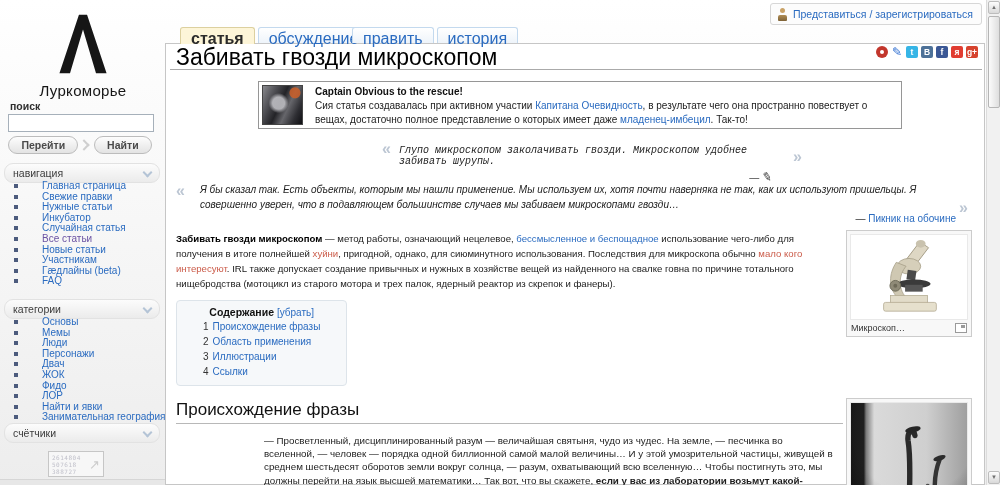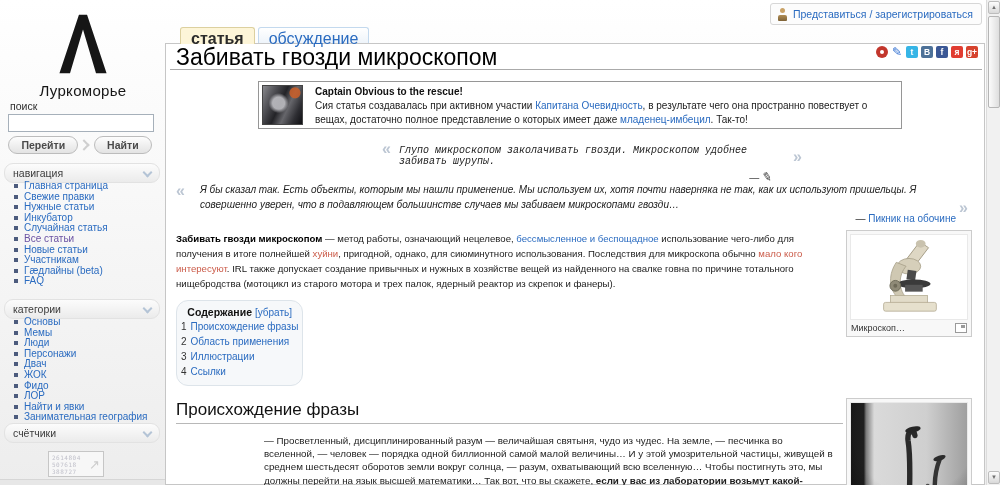--- a/index.html
+++ b/index.html
@@ -21,38 +21,38 @@
          background:#fcfcfc;border:1px solid #d7d7d7;border-radius:3px;padding:1px 8px 1px 6px;}
   .login-ic{position:relative;width:11px;height:13px;display:inline-block;}
   .login-ic::before{content:"";position:absolute;left:3px;top:0;width:5px;height:5px;border-radius:50%;background:#c9a267;}
   .login-ic::after{content:"";position:absolute;left:1px;bottom:0;width:9px;height:6px;border-radius:2px 2px 1px 1px;background:linear-gradient(#b08d55,#7e6236);}
   .login a{font-size:10.5px;color:#2a6bc0;}
 
   
   .sidebar{position:absolute;left:0;top:0;width:166px;height:485px;}
   .logo{position:absolute;left:57px;top:10px;width:52px;height:68px;}
   .logo-text{position:absolute;left:0;top:82px;width:166px;text-align:center;font-size:15px;color:#161616;letter-spacing:.3px;}
-  .search-label{position:absolute;left:10px;top:100px;font-size:10.5px;font-weight:normal;color:#2e2e2e;}
+  .search-label{position:absolute;left:10px;top:100px;font-size:10.5px;font-weight:bold;color:#2e2e2e;}
   .search-input{position:absolute;left:8px;top:114px;width:138px;height:16px;border:1px solid #a6b0ba;background:#fff;font-size:10.5px;padding:0 3px;box-sizing:content-box;}
   .search-btns{position:absolute;left:0;top:136px;width:160px;display:flex;justify-content:center;align-items:center;}
   .sbtn{font-family:"Liberation Sans",sans-serif;font-size:10.5px;font-weight:bold;color:#4a4a4a;padding:2px 12px;
         background:linear-gradient(#fdfdfd,#e3e3e3);border:1px solid #bcbcbc;border-radius:9px;cursor:pointer;}
   .btn-sep{width:6px;height:6px;border-top:2px solid #cfcfcf;border-right:2px solid #cfcfcf;transform:rotate(45deg);margin:0 6px 0 2px;}
 
   .side-hd{position:absolute;left:4px;width:156px;height:15px;box-sizing:border-box;border:1px solid #e2e2e2;border-radius:9px;
            background:linear-gradient(#fcfcfc,#ebebeb);display:flex;align-items:center;justify-content:space-between;
            padding:9px 8px;font-size:10.5px;color:#3c3c3c;cursor:pointer;}
   .chev{width:5px;height:5px;border-right:2px solid #b4c4d6;border-bottom:2px solid #b4c4d6;transform:rotate(45deg);margin-top:-2px;}
   .hd-nav{top:163px;} .hd-cat{top:299px;} .hd-cnt{top:423px;}
 
   .side-list{position:absolute;left:14px;width:150px;}
   .list-nav{top:181px;} .list-cat{top:317px;}
   .side-item{display:flex;align-items:baseline;height:10.6px;line-height:10.6px;}
   .bullet{width:4px;height:4px;background:#4c5b7d;margin-right:6px;flex:0 0 auto;transform:translateY(-1px);}
-  .side-item a{font-size:10px;color:#2a6bc0;white-space:nowrap;}
+  .side-item a{font-size:10px;color:#2a6bc0;white-space:nowrap;margin-left:18px;}
   .side-item a.visited{color:#6a52a3;}
 
   .counter{position:absolute;left:48px;top:451px;width:56px;height:26px;box-sizing:border-box;border:1px solid #c6c6c6;
            background:#f7f7f7;display:flex;align-items:center;justify-content:space-between;padding:1px 3px;cursor:pointer;}
   .cnt-lines{display:flex;flex-direction:column;justify-content:center;}
   .cnt-lines span{font-family:"DejaVu Sans Mono",monospace;font-size:6px;line-height:7px;color:#c0c0ca;letter-spacing:.5px;}
   .cnt-arrow{font-size:13px;color:#cccccc;line-height:13px;}
   .side-footer{position:absolute;left:0;top:479px;width:165px;height:6px;background:#e7e7e7;border-top:1px solid #d6d6d6;}
 
   
@@ -106,21 +106,21 @@
   .thumb{float:right;clear:right;width:126px;box-sizing:border-box;background:#f8f8f8;border:1px solid #cccccc;
          padding:3px;margin:2px 12px 8px 10px;cursor:pointer;}
   .thumb .timg{width:118px;background:#fff;border:1px solid #e9e9e9;box-sizing:border-box;display:block;}
   .thumb .cap{display:flex;justify-content:space-between;align-items:center;font-size:9px;color:#333;padding:3px 1px 0;}
   .enlarge{position:relative;width:10px;height:8px;border:1px solid #9a9a9a;background:#fff;flex:0 0 auto;}
   .enlarge::after{content:"";position:absolute;right:1px;top:1px;width:4px;height:3px;background:#9a9a9a;}
 
   .lead{font-size:9.6px;line-height:15px;margin:7px 0 9px;color:#1a1a1a;}
   .lead b{color:#000;}
 
-  .toc{display:inline-block;background:#f6f8fa;border:1px solid #dde4ea;border-radius:12px;padding:5px 4px 7px;margin:0 0 10px;}
+  .toc{display:inline-block;background:#f6f8fa;border:1px solid #dde4ea;border-radius:4px;padding:5px 26px 7px;margin:0 0 10px;}
   .toc-title{font-size:10.5px;font-weight:bold;color:#111;text-align:center;}
   .toc-title a{font-weight:normal;font-size:10px;color:#2a6bc0;}
   .toc-item{font-size:10px;line-height:13px;margin-top:2px;}
   .toc-item .n{color:#333;margin-right:4px;}
   .toc-item a{color:#2a6bc0;}
 
   h2.sec{font-size:17px;font-weight:normal;color:#111;margin:4px 0 10px;padding-bottom:3px;border-bottom:1px solid #b8b8b8;width:667px;}
 
   .bq{margin:2px 0 10px 88px;width:578px;font-size:9.8px;line-height:13.2px;color:#1d1d1d;}
 
@@ -266,20 +266,24 @@
       <span class="cnt-arrow">↗</span>
     </div>
     <div class="side-footer"></div>
   </div>
 
   <div class="content-box"></div>
 
   <div class="tabs tabs-g1">
     <div class="tab active">статья</div>
     <div class="tab">обсуждение</div>
+  </div>
+  <div class="tabs tabs-g2">
+    <div class="tab">править</div>
+    <div class="tab">история</div>
   </div>
 
   <h1 class="page-title">Забивать гвозди микроскопом</h1>
   <div class="title-rule"></div>
 
   <div class="share">
     <span class="share-ic round" style="background: rgb(194, 54, 44); color: rgb(255, 255, 255);"></span>
     <span class="share-ic pen" style="background: transparent; color: rgb(42, 107, 208);">✎</span>
     <span class="share-ic" style="background: rgb(54, 181, 230); color: rgb(255, 255, 255);">t</span>
     <span class="share-ic" style="background: rgb(77, 113, 152); color: rgb(255, 255, 255);">В</span>

